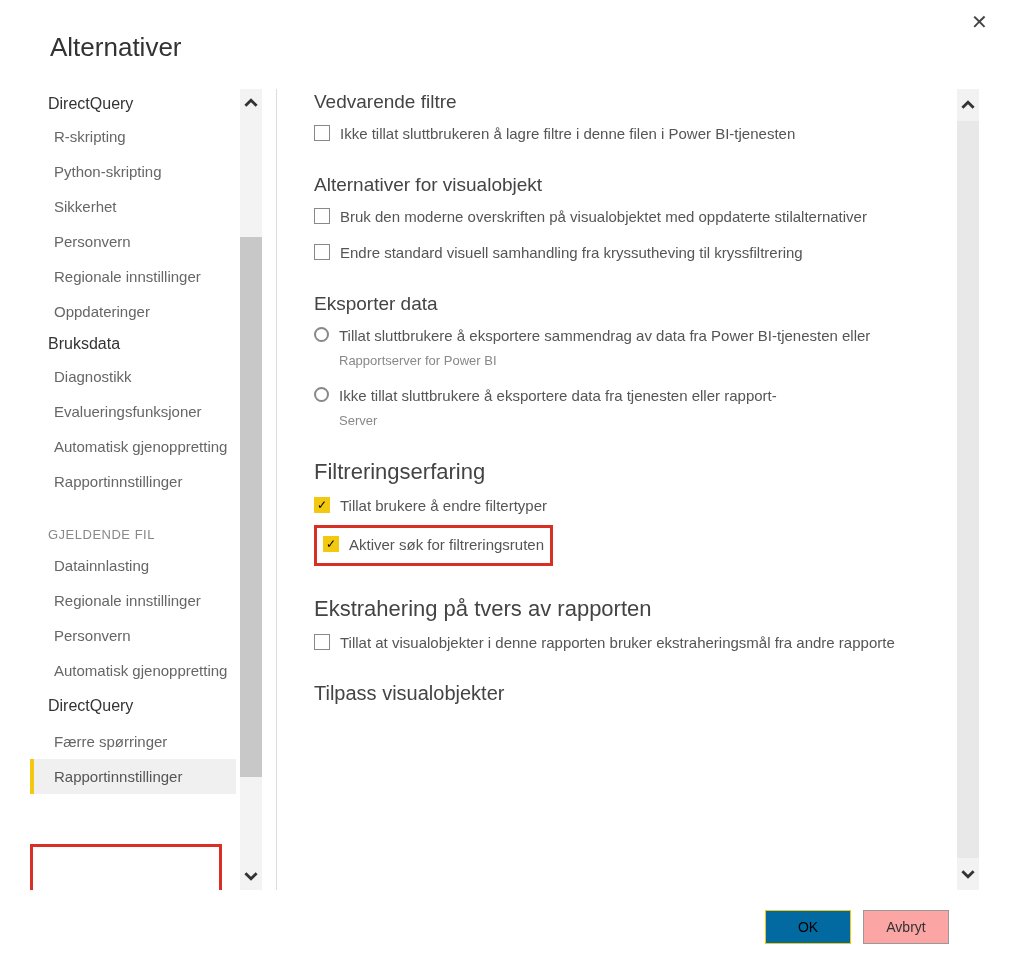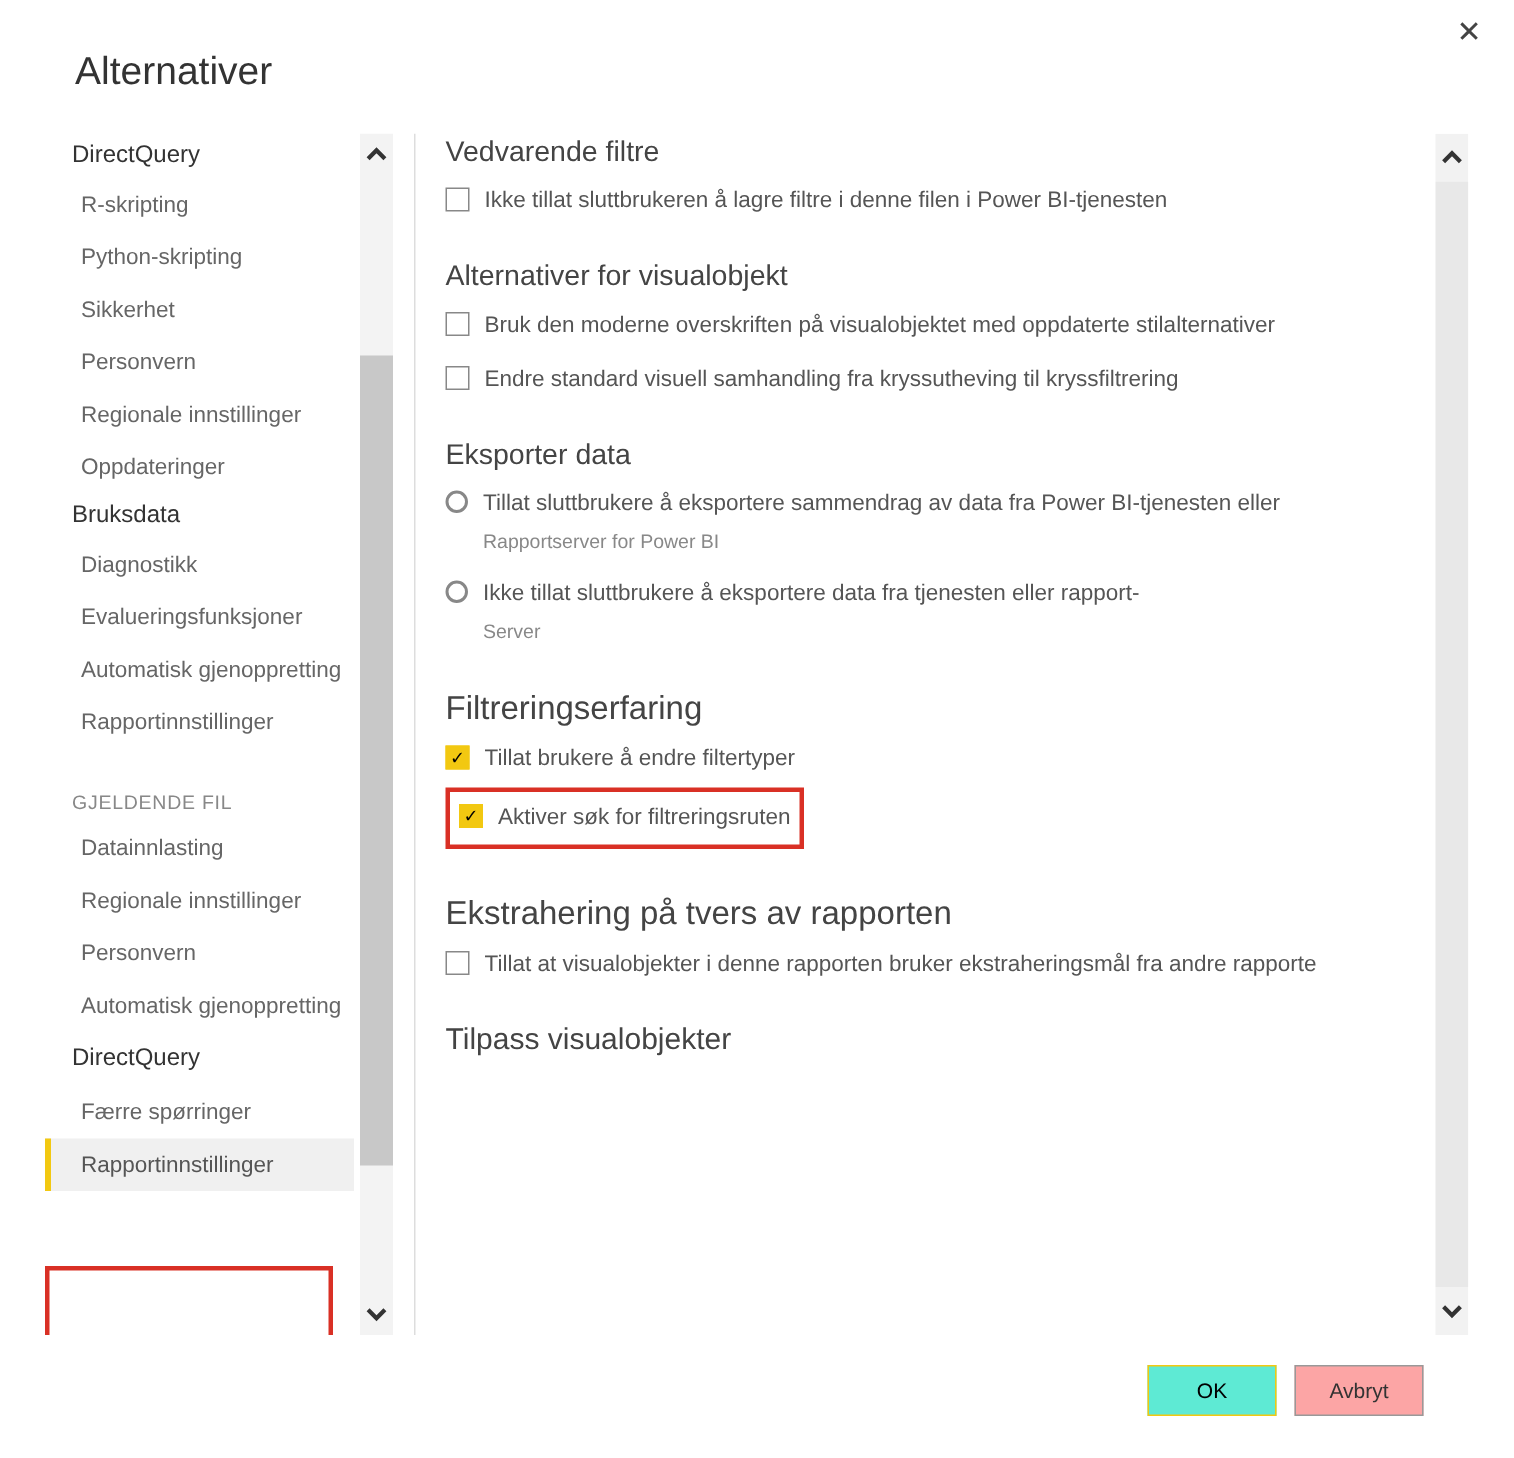--- a/index.html
+++ b/index.html
@@ -112,20 +112,21 @@
 }
 .divider-v {
   width: 1px;
   background: #ddd;
   margin: 0 14px 0 14px;
 }
 .content-wrap {
   flex: 1;
   display: flex;
   overflow: hidden;
+  margin-left: 17px;
 }
 .content {
   flex: 1;
   overflow: hidden;
   padding-left: 6px;
   padding-right: 4px;
 }
 .content-scroll {
   width: 22px;
   background: #fff;
@@ -215,21 +216,21 @@
 .btn {
   min-width: 86px;
   padding: 8px 18px;
   font-size: 14px;
   cursor: pointer;
   text-align: center;
   border: 1px solid #999;
   background: #fca5a5;
 }
 .btn.primary {
-  background: #5eead4;
+  background: #0369a1;
   border-color: #f2c811;
   color: #000;
 }
 .sidebar-highlight {
   position: absolute;
   border: 3px solid #d93025;
   pointer-events: none;
 }
 .chev { font-family: Arial,sans-serif; }
 </style>

